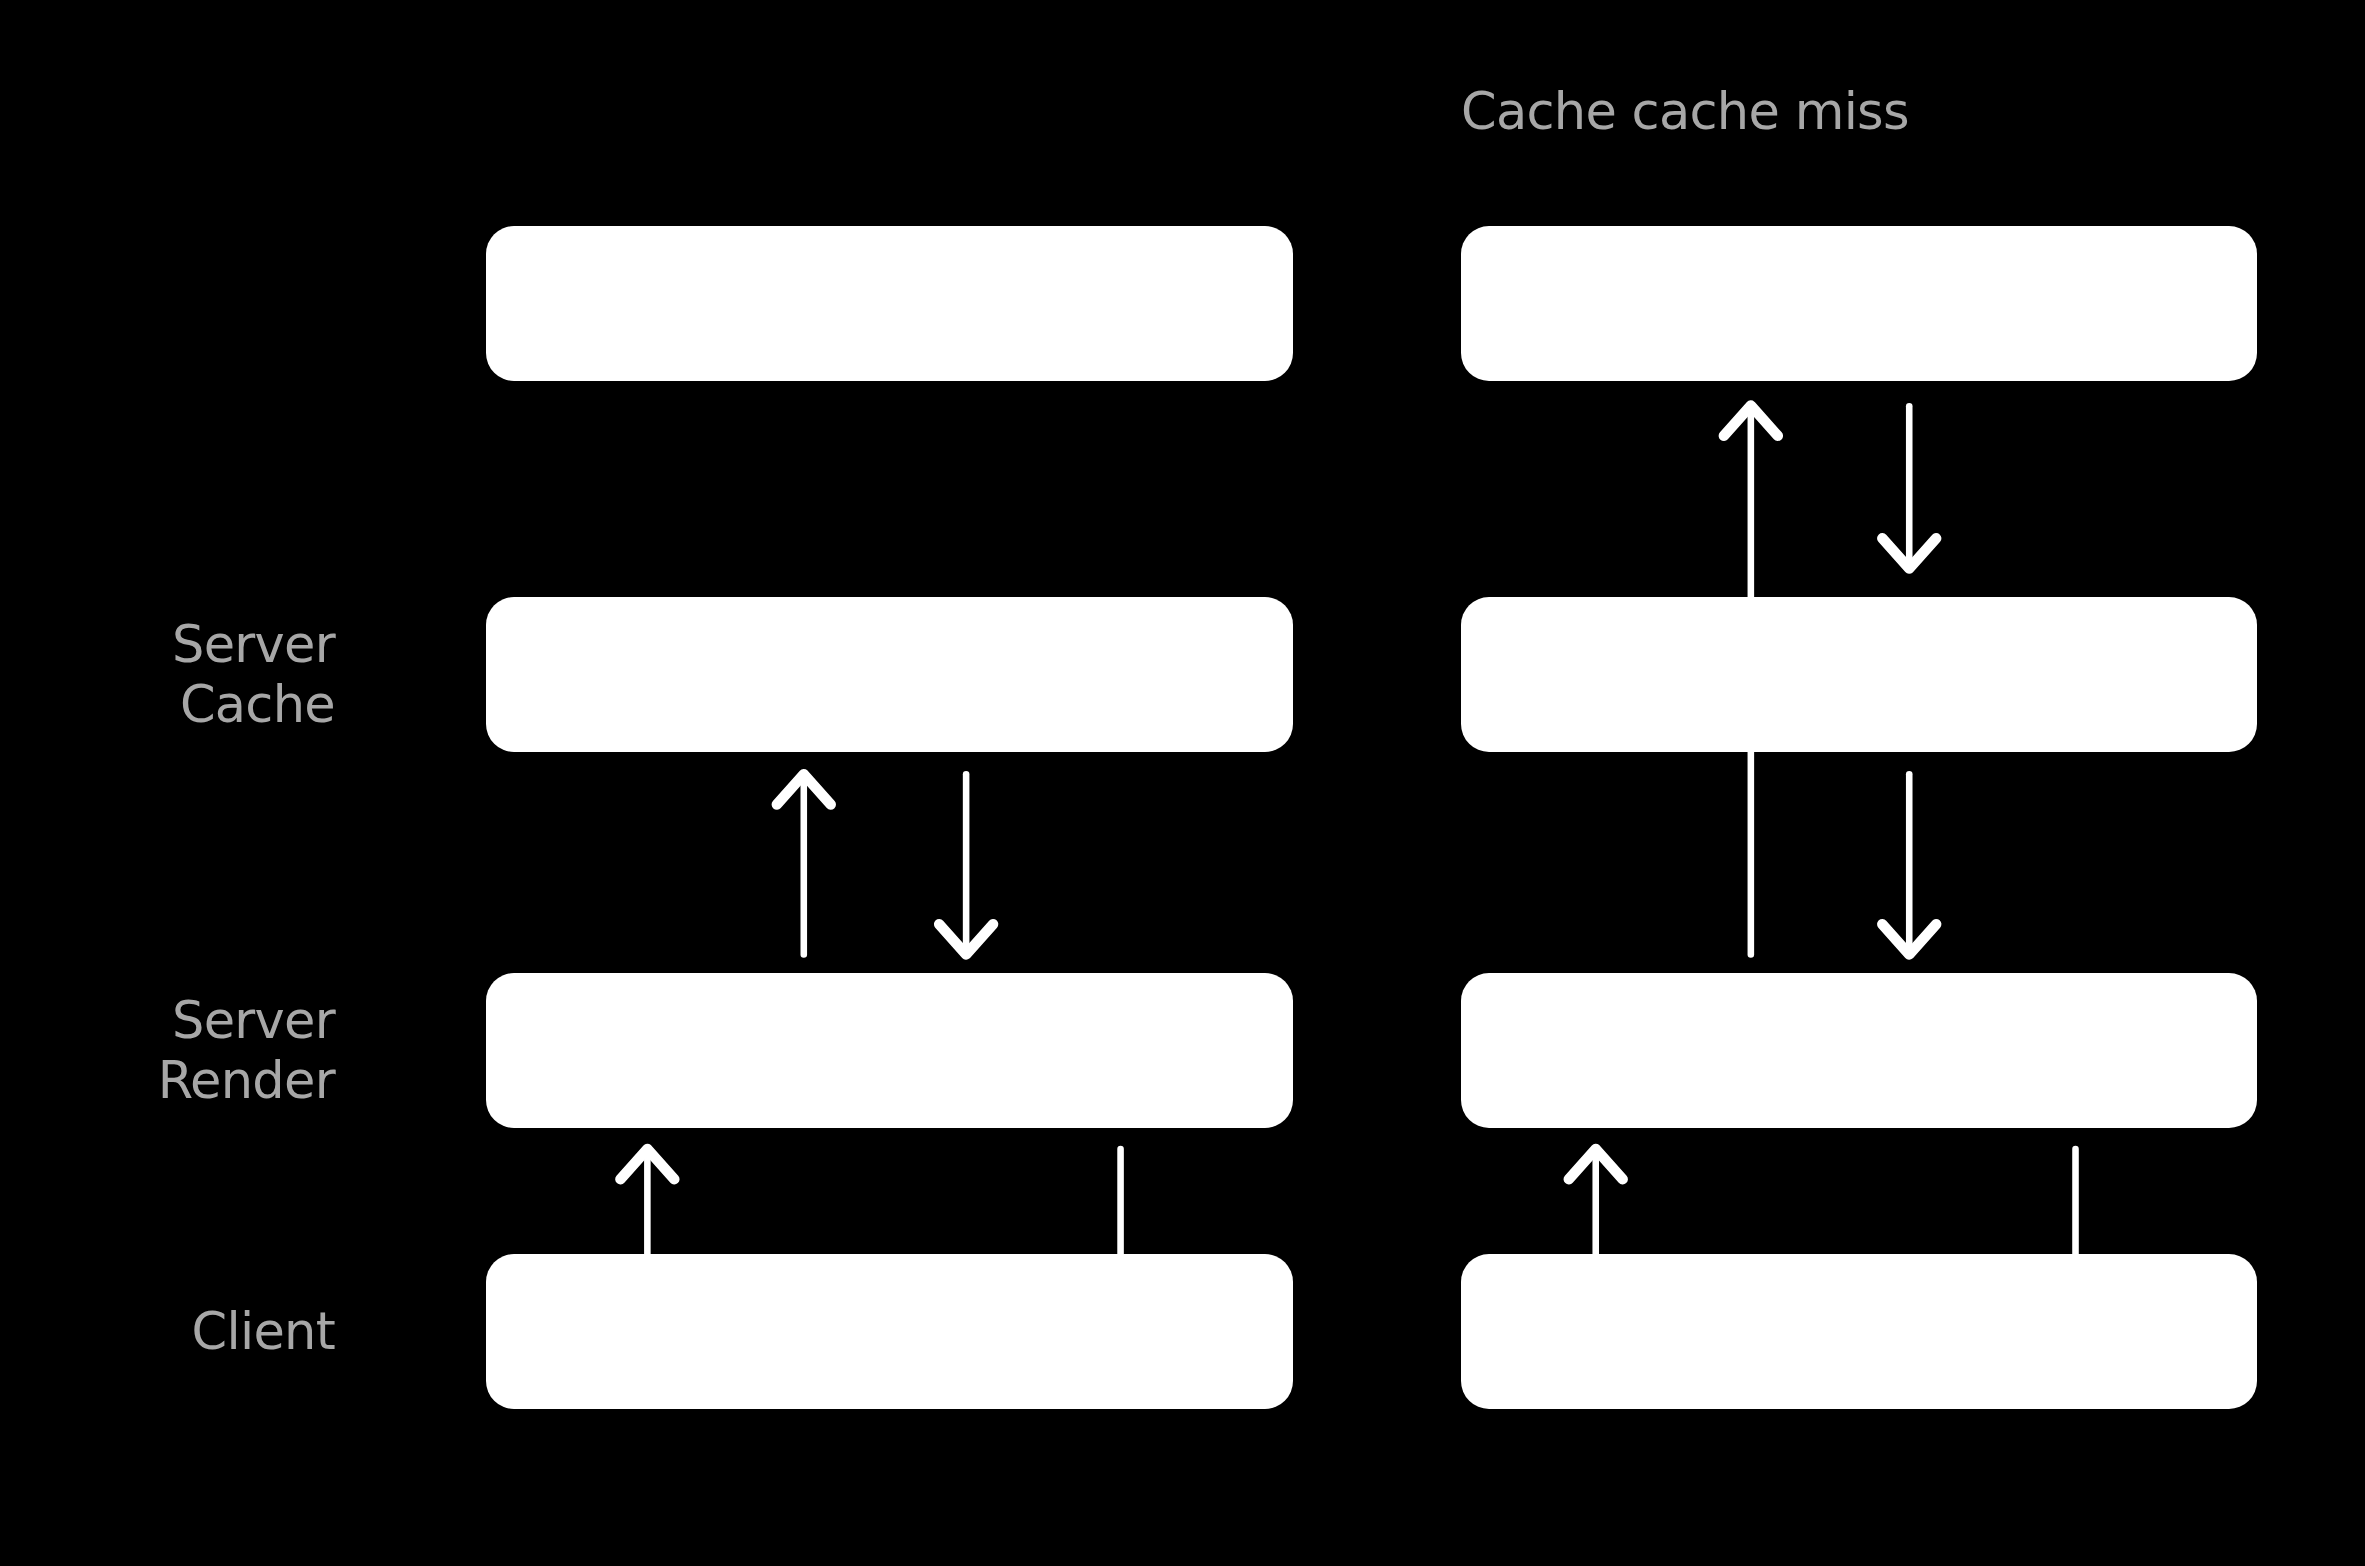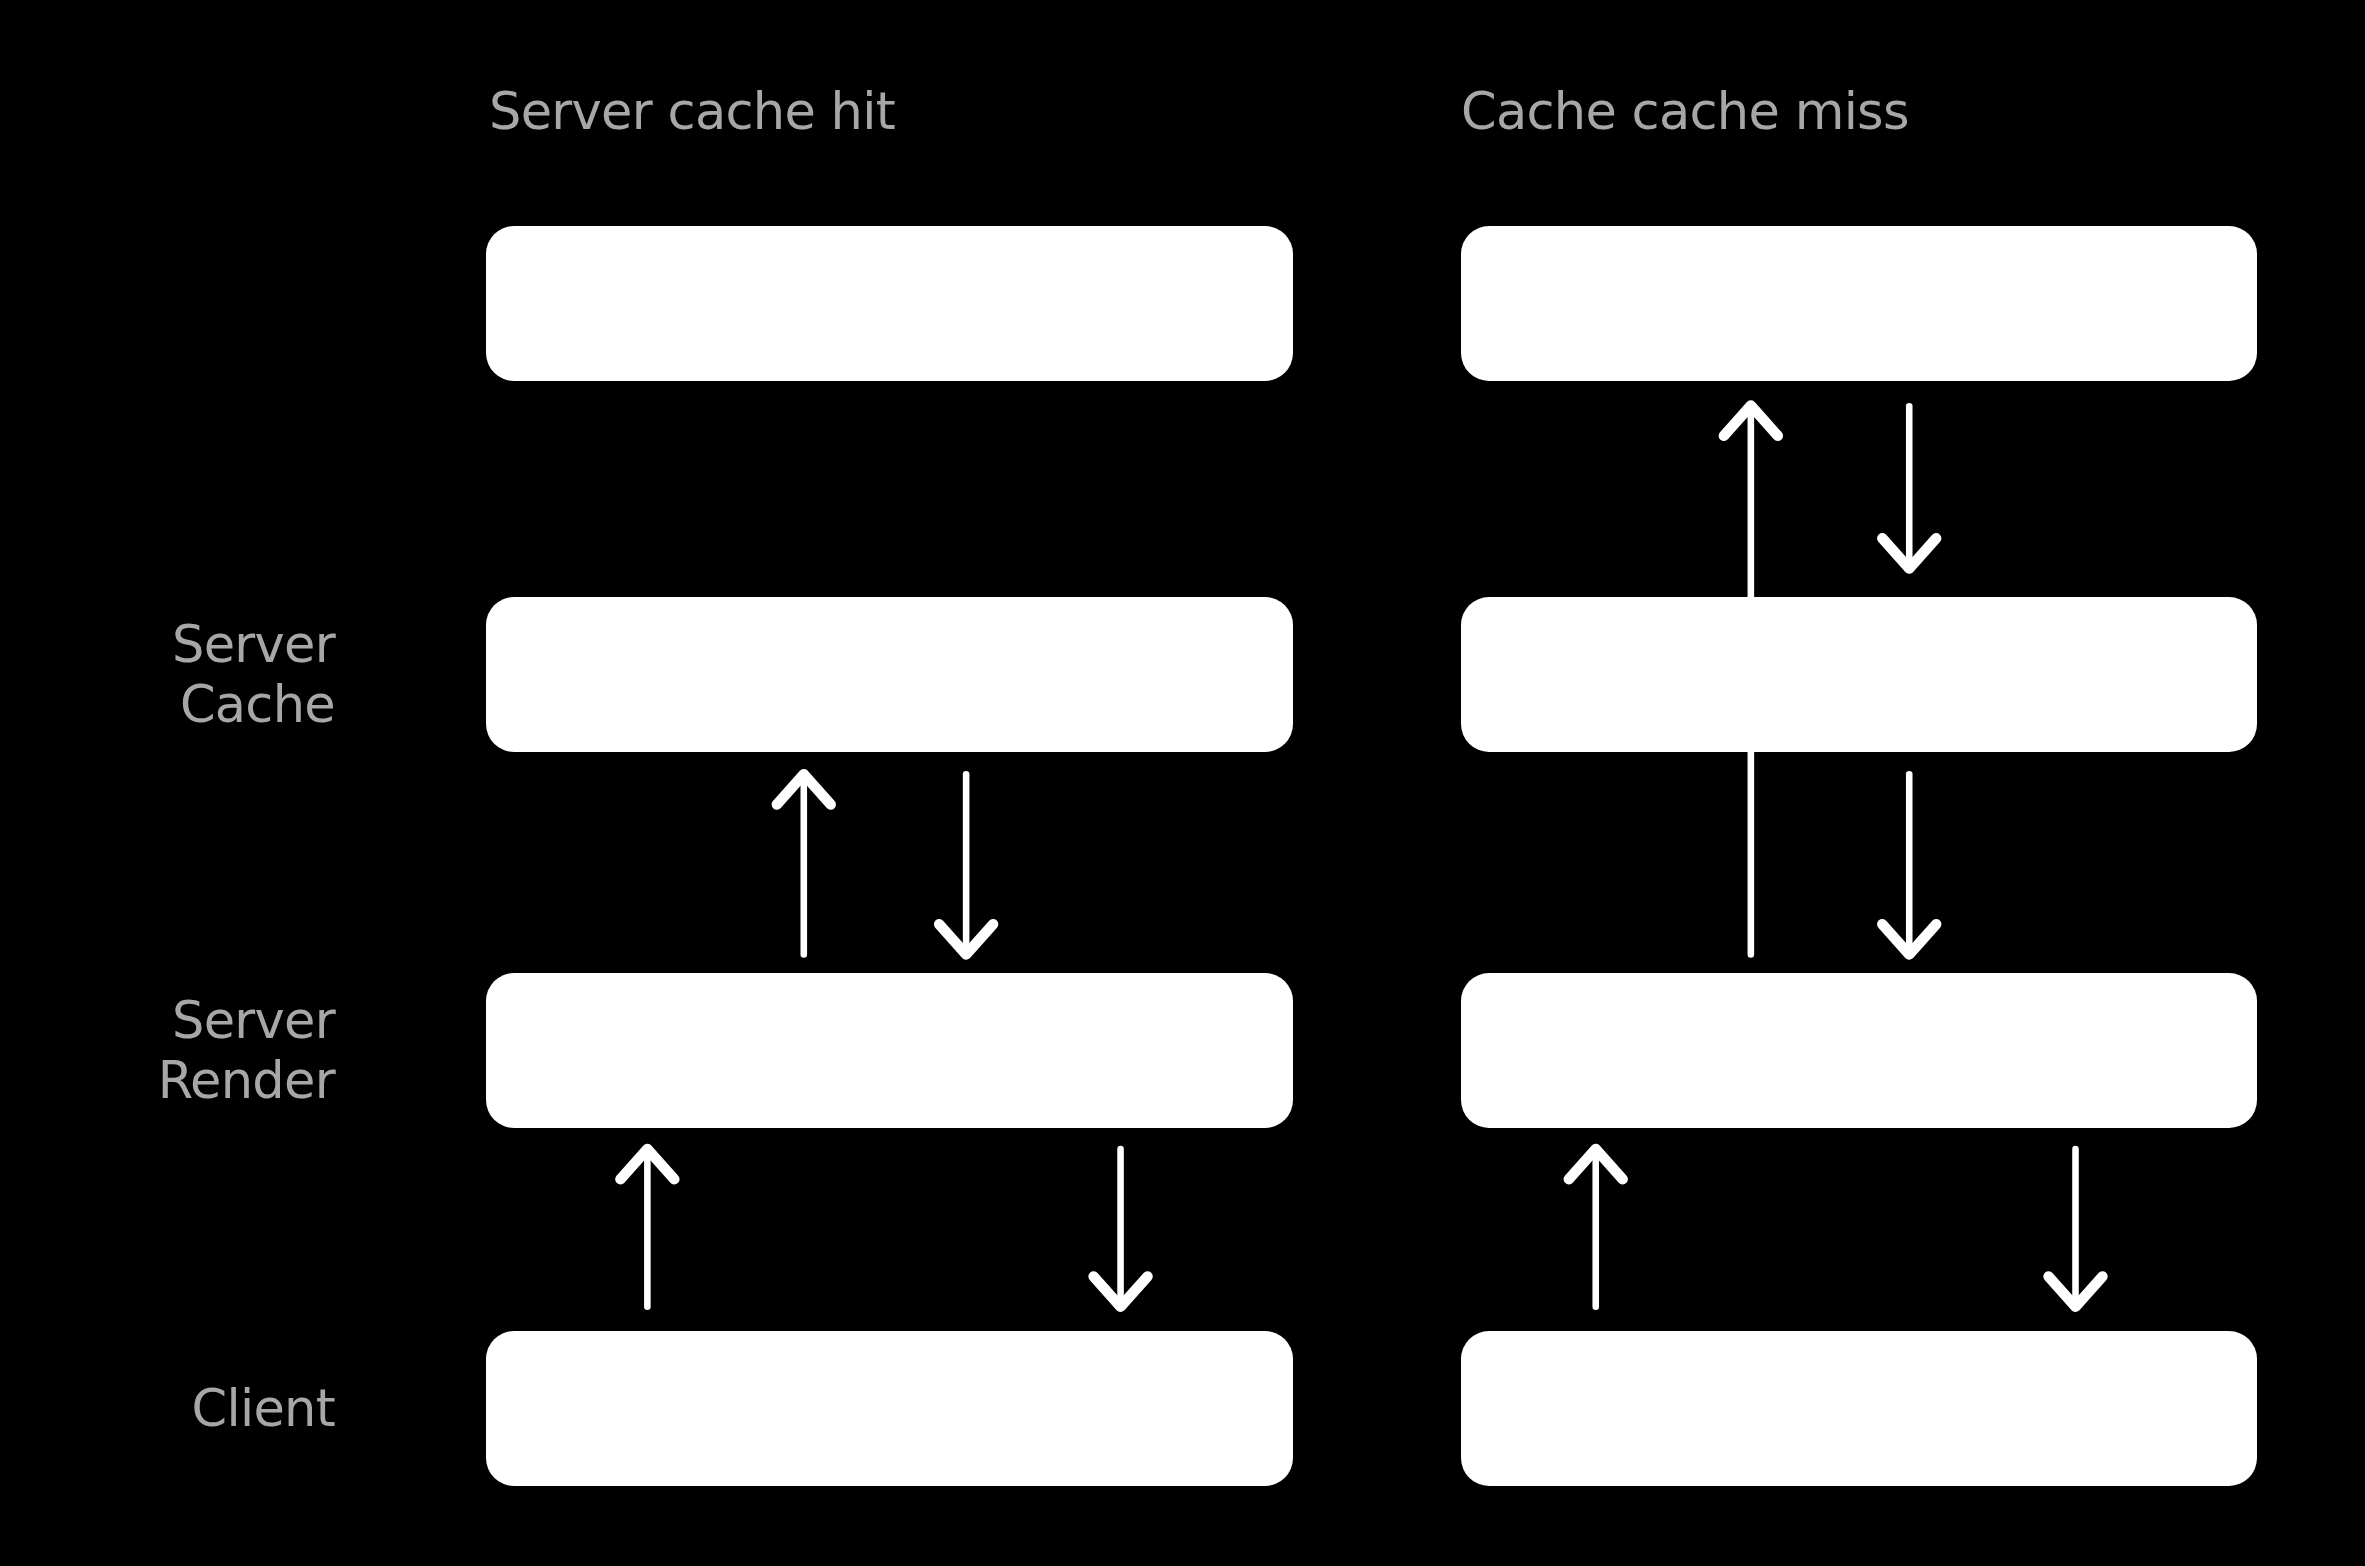--- a/index.html
+++ b/index.html
@@ -55,21 +55,21 @@
     height: 155px;
     background: var(--box, #ffffff);
     border-radius: 28px;
     z-index: 2;
   }
   .c1box { left: 486px;  width: 807px; }
   .c2box { left: 1461px; width: 796px; }
   .r1 { top: 226px;  }
   .r2 { top: 597px;  }
   .r3 { top: 973px; }
-  .r4 { top: 1331px; }
+  .r4 { top: 1254px; }
 
   
   .arrows-layer {
     position: absolute;
     left: 0; top: 0;
     width: 2366px;
     height: 1567px;
     z-index: 1;
   }
   .arrow-shaft {
@@ -123,21 +123,20 @@
       <g>
         <line x1="2428" y1="1988" x2="2428" y2="1748" class="arrow-shaft"></line>
         <polyline points="2387,1794 2428,1748 2469,1794" class="arrow-head"></polyline>
       </g>
       <g>
         <line x1="3158" y1="1748" x2="3158" y2="1988" class="arrow-shaft"></line>
         <polyline points="3117,1942 3158,1988 3199,1942" class="arrow-head"></polyline>
       </g>
     </svg>
 
-  <div class="col-header c1">Server cache hit</div>
   <div class="col-header c2">Cache cache miss</div>
 
   <div class="row-label r2">Server
 Cache</div>
   <div class="row-label r3">Server
 Render</div>
   <div class="row-label r4">Client</div>
 
   <div class="box c1box r1"></div>
   <div class="box c1box r2"></div>

